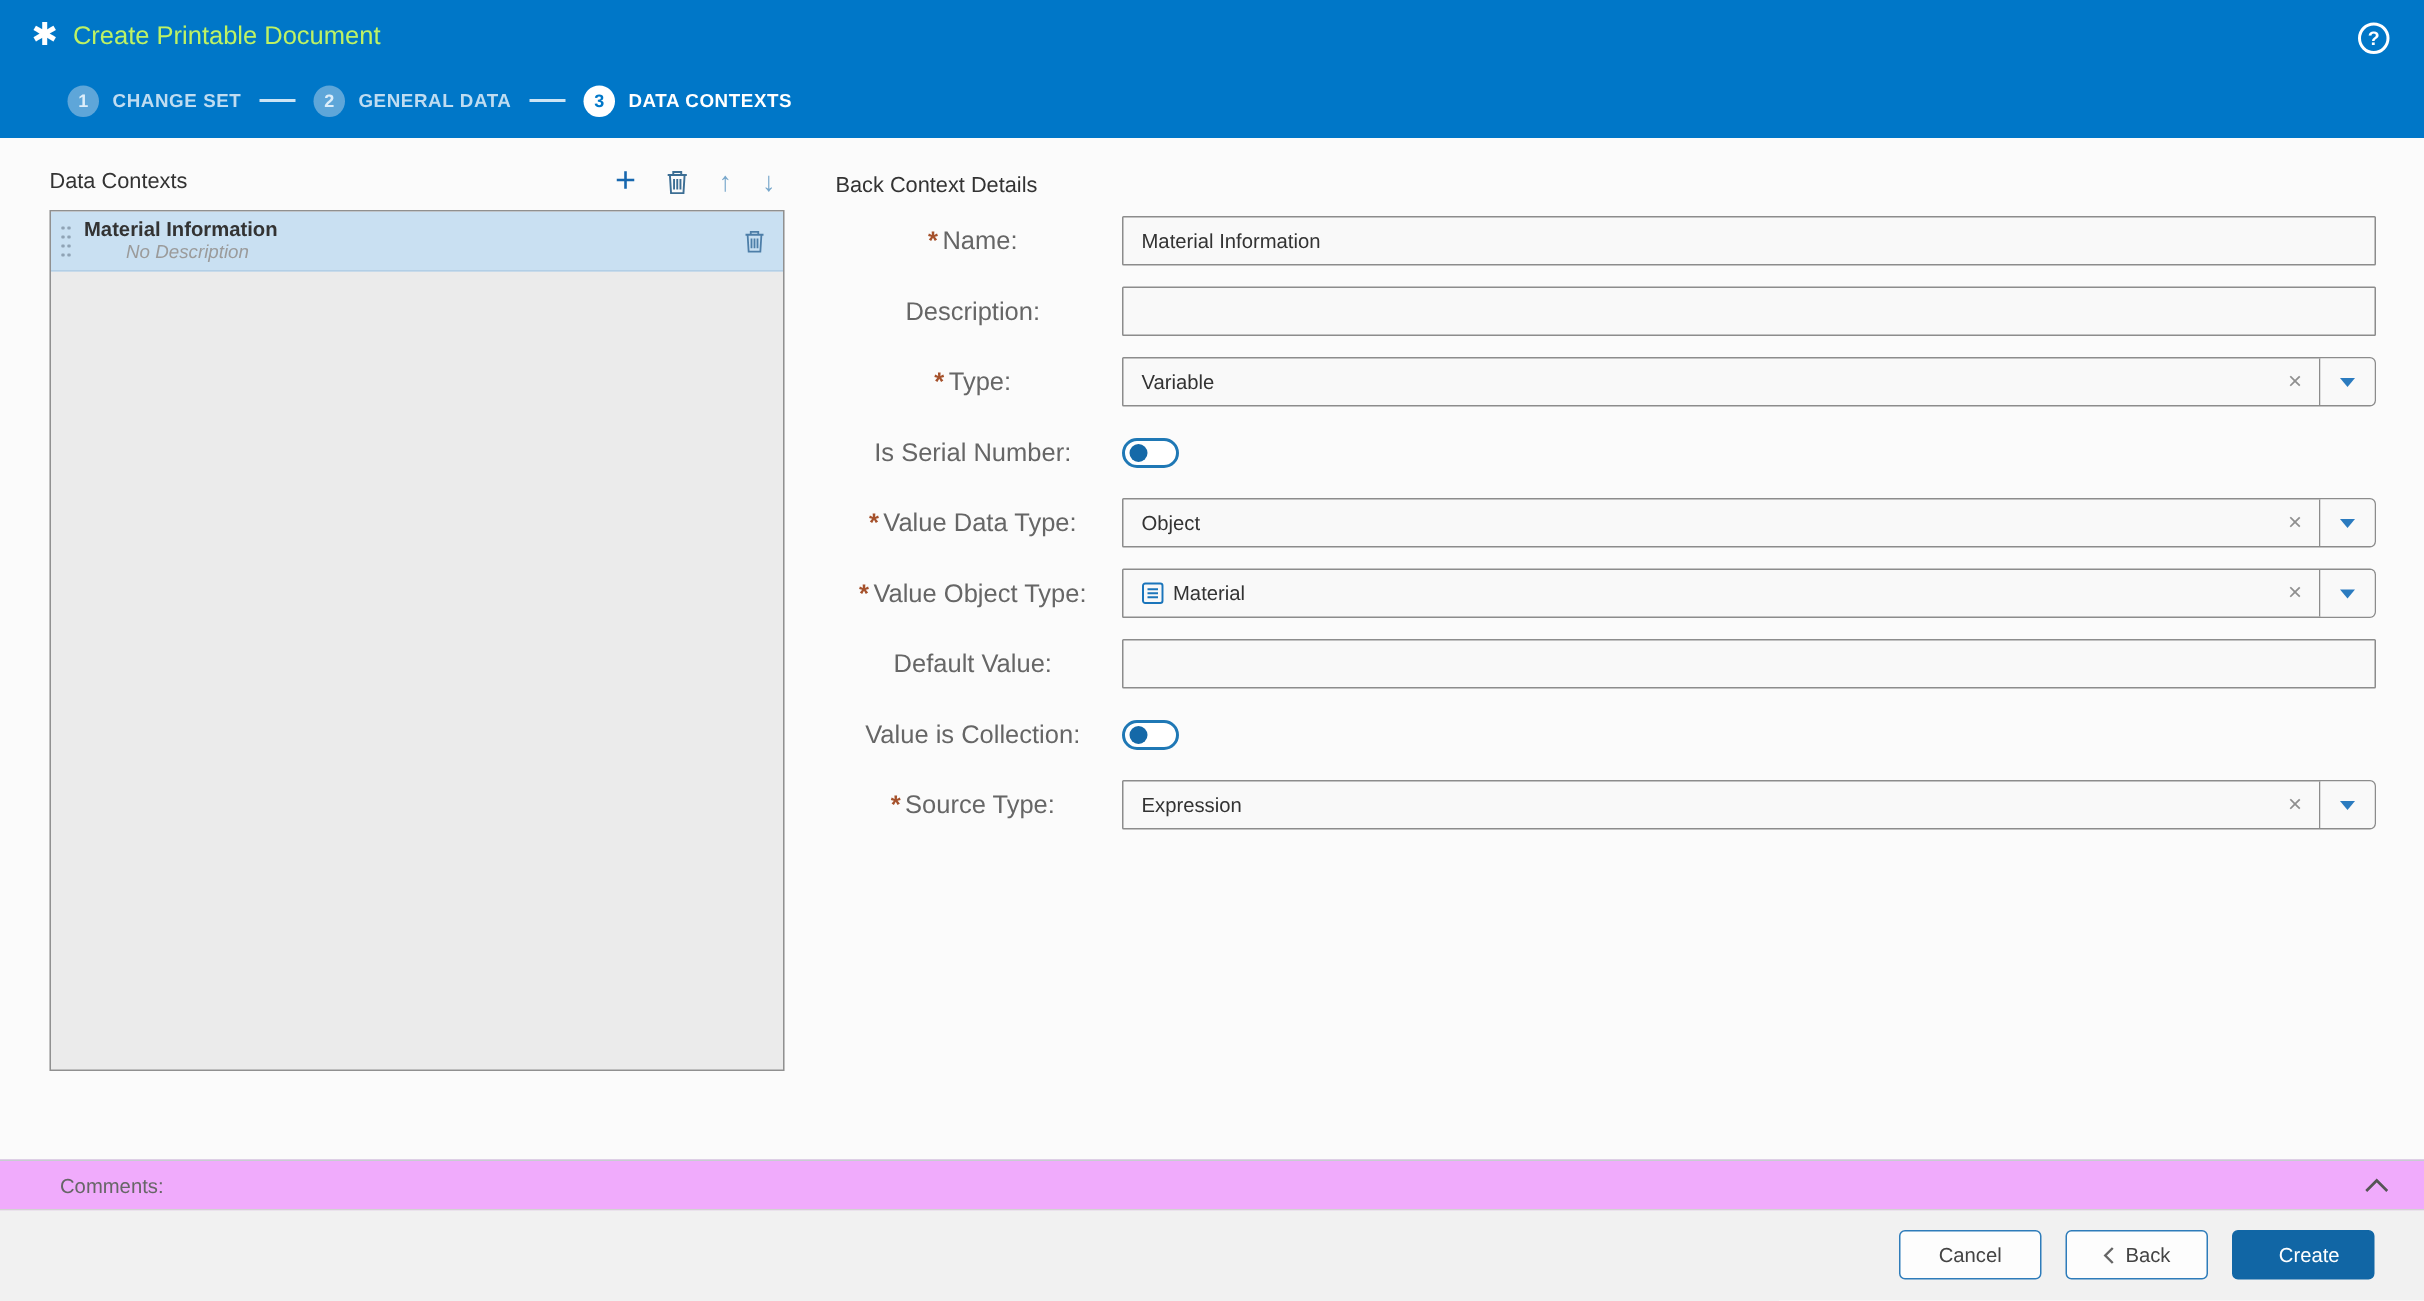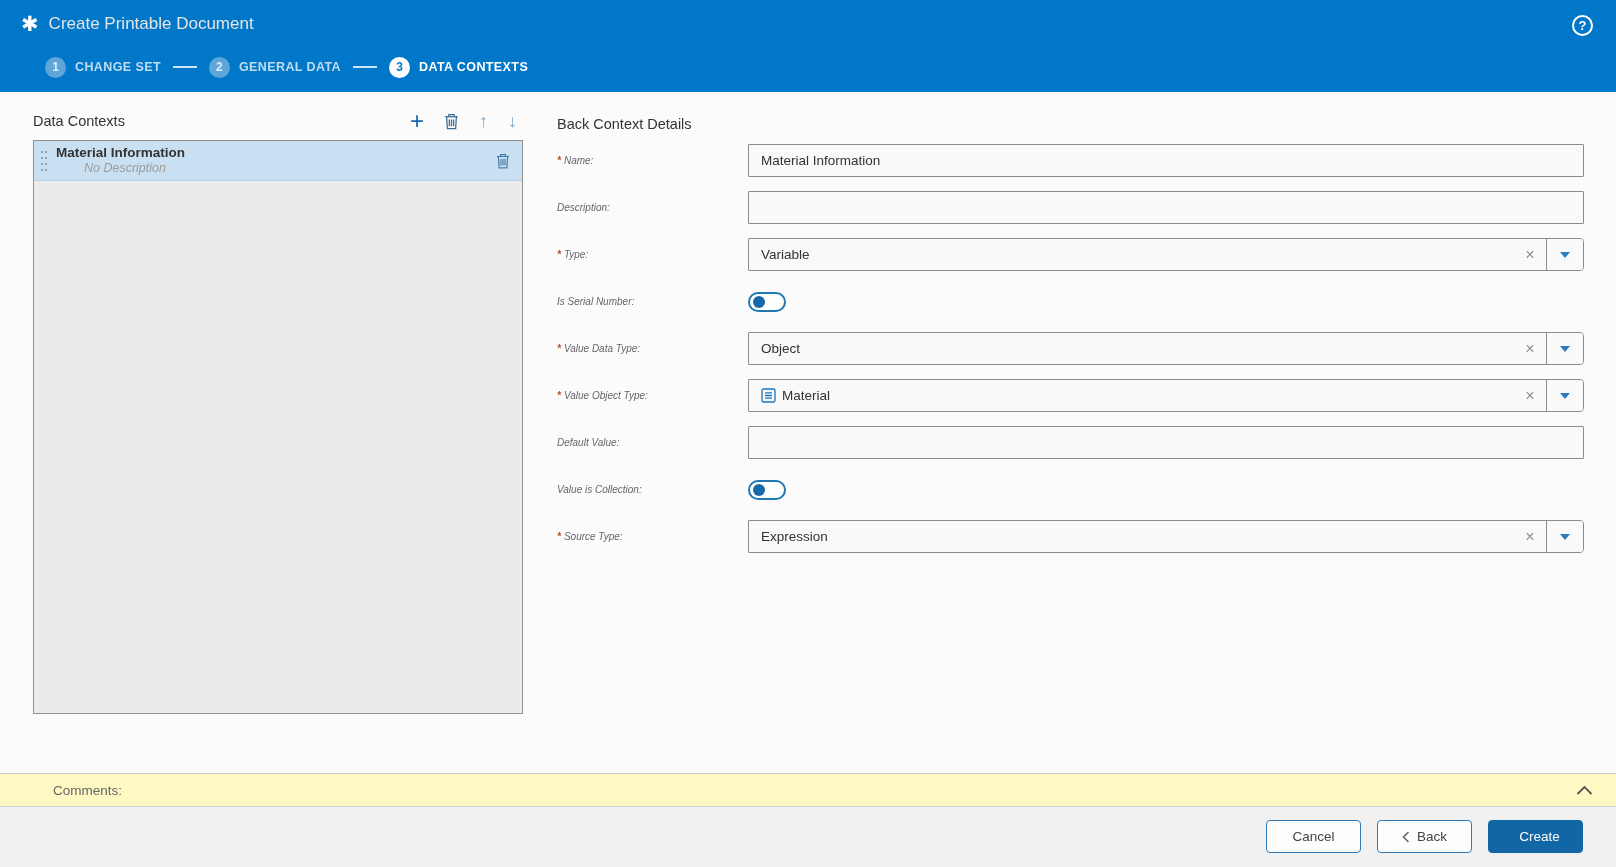--- a/index.html
+++ b/index.html
@@ -8,21 +8,21 @@
     font-family: "Liberation Sans", sans-serif;
     background:#fbfbfb;
     position:relative;
     overflow:hidden;
     color:#333;
   }
   
   .header { position:absolute; left:0; top:0; width:1616px; height:92px; background:#0077c8; }
   .title-row { display:flex; align-items:center; padding:13px 0 0 21px; }
   .app-asterisk { color:#fff; font-size:21px; line-height:22px; margin-right:10px; }
-  .app-title { color:#e5e5e5; font-size:17px; }
+  .app-title { color:#bef264; font-size:17px; }
   .help-btn { position:absolute; top:15px; right:23px; width:21px; height:21px; border:2px solid #fff;
     border-radius:50%; color:#fff; font-size:13px; font-weight:bold; display:flex; align-items:center; justify-content:center; cursor:pointer;}
   .stepper { position:absolute; left:45px; top:56px; display:flex; align-items:center; height:22px; }
   .step { display:flex; align-items:center; cursor:pointer; }
   .step-circle { width:21px; height:21px; border-radius:50%; display:flex; align-items:center; justify-content:center;
     font-size:12px; font-weight:bold; }
   .step.done .step-circle { background:#5ea6d9; color:#ddeefa; }
   .step.active .step-circle { background:#fff; color:#0077c8; }
   .step-label { margin-left:9px; font-size:12.5px; letter-spacing:0.4px; font-weight:600; }
   .step.done .step-label { color:#bfdcf1; }
@@ -47,41 +47,41 @@
     background-size:4px 6px; background-position:0 0; }
   .item-text { margin-left:8px; display:flex; flex-direction:column; justify-content:center; }
   .item-name { font-size:13.5px; font-weight:bold; color:#333; line-height:1.3; }
   .item-desc { font-size:12.5px; font-style:italic; color:#9b9b9b; line-height:1.25;margin-left:28px; }
   .item-trash { margin-left:auto; color:#4d7ea8; cursor:pointer; display:flex; }
 
   
   .right-title { position:absolute; left:557px; top:116px; font-size:14.5px; color:#333; }
   .form { position:absolute; left:557px; top:144px; width:1027px; }
   .row { display:flex; align-items:center; margin-bottom:14px; min-height:33px; }
-  .flabel { width:191px; padding-right:8px; text-align:left; font-size:10px; color:#666; flex:none;font-style:italic; }
+  .flabel { width:191px; padding-right:8px; text-align:center; font-size:17px; color:#666; flex:none; }
   .req { color:#a5512b; font-weight:bold; margin-right:3px; }
   .control { flex:1; display:flex; align-items:center; }
   .input, .combo { width:100%; height:33px; background:#f9f9f9; border:1px solid #8c8c8c; }
   .input { border-radius:1px; padding:0 12px; font-size:13.5px; color:#333; display:flex; align-items:center; }
   .combo { border-radius:1px 4px 4px 1px; display:flex; align-items:stretch; cursor:pointer; }
   .combo-value { flex:1; display:flex; align-items:center; padding-left:12px; font-size:13.5px; color:#333; gap:6px; }
   .combo-clear { width:32px; display:flex; align-items:center; justify-content:center; color:#8f8f8f;
     font-size:16px; cursor:pointer; }
   .combo-divider { width:1px; background:#8c8c8c; }
   .combo-arrow { width:36px; display:flex; align-items:center; justify-content:center; cursor:pointer; background:#f9f9f9;
     border-radius:0 3px 3px 0;}
   .tri-down { width:0; height:0; border-left:5px solid transparent; border-right:5px solid transparent;
     border-top:6px solid #2b7bbf; }
   .toggle { width:38px; height:20px; border:2px solid #1f78b5; border-radius:11px; background:#fff;
     position:relative; cursor:pointer; flex:none; }
   .toggle .knob { position:absolute; left:3px; top:2px; width:12px; height:12px; border-radius:50%; background:#1569a8; }
 
   
-  .comments-bar { position:absolute; left:0; top:773px; width:1616px; height:34px; background:#fef9c3;
-    border-top:1px solid #c7ccd1; border-bottom:1px solid #d2d2d2; display:flex; align-items:center;padding-left:13px; }
+  .comments-bar { position:absolute; left:0; top:773px; width:1616px; height:34px; background:#f0abfc;
+    border-top:1px solid #c7ccd1; border-bottom:1px solid #d2d2d2; display:flex; align-items:center; }
   .comments-label { margin-left:40px; font-size:13.5px; color:#666; }
   .collapse-btn { margin-left:auto; margin-right:23px; color:#555; cursor:pointer; display:flex; }
 
   
   .footer { position:absolute; left:0; top:807px; width:1616px; height:60px; background:#f1f1f1; }
   .btn-row { position:absolute; right:33px; top:13px; display:flex; gap:16px; }
   .btn { height:33px; min-width:95px; padding:0 20px; border-radius:4px; font-size:13.5px;
     display:flex; align-items:center; justify-content:center; cursor:pointer;
     font-family:"Liberation Sans", sans-serif; }
   .btn-outline { background:#fdfdfd; border:1px solid #2e7cba; color:#444; }

